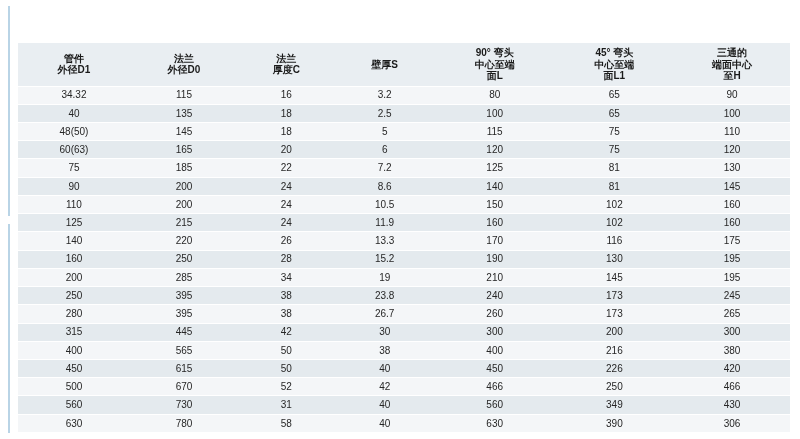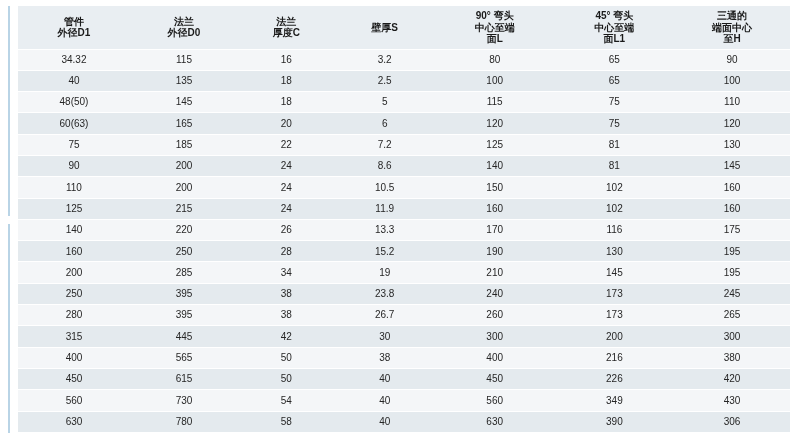--- a/index.html
+++ b/index.html
@@ -59,20 +59,21 @@
     width: 50%;
     height: 100%;
   }
   .render-area svg, .draw-area svg { display: block; width: 100%; height: 100%; }
 
   
   .table-wrap {
     flex: 1 1 auto;
     padding: 6px 10px 6px 2px;
     box-sizing: border-box;
+    margin-top: 37px;
   }
   table.spec {
     border-collapse: collapse;
     width: 100%;
     height: 100%;
     table-layout: fixed;
   }
   table.spec th, table.spec td {
     text-align: center;
     vertical-align: middle;
@@ -476,23 +477,32 @@
           <tr>
             <td>450</td>
             <td>615</td>
             <td>50</td>
             <td>40</td>
             <td>450</td>
             <td>226</td>
             <td>420</td>
           </tr>
           <tr>
+            <td>500</td>
+            <td>670</td>
+            <td>52</td>
+            <td>42</td>
+            <td>466</td>
+            <td>250</td>
+            <td>466</td>
+          </tr>
+          <tr>
             <td>560</td>
             <td>730</td>
-            <td>54</td>
+            <td>31</td>
             <td>40</td>
             <td>560</td>
             <td>349</td>
             <td>430</td>
           </tr>
           <tr>
             <td>630</td>
             <td>780</td>
             <td>58</td>
             <td>40</td>

